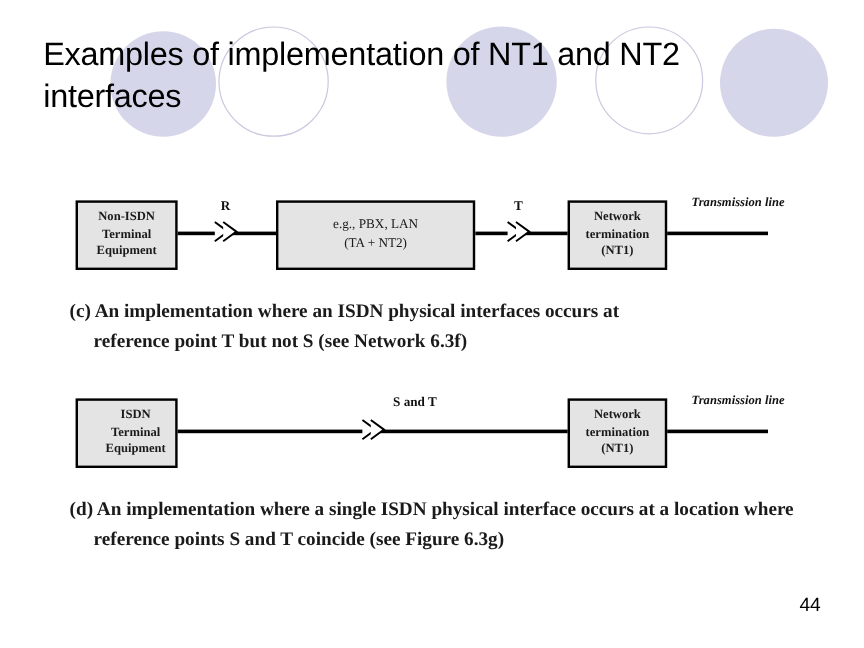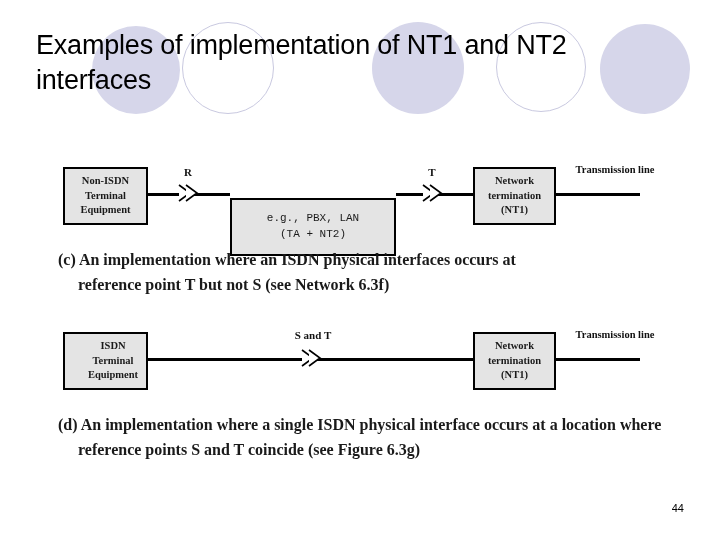--- a/index.html
+++ b/index.html
@@ -83,25 +83,24 @@
     font-weight: bold;
     font-size: 10.5px;
     line-height: 1.42;
     color: #1a1a1a;
     text-align: center;
     z-index: 4;
   }
   .node-box span { display: block; white-space: nowrap; }
 
   .box-wide {
-    font-family: Liberation Mono, monospace;
+    font-family: Liberation Serif, serif;
     font-size: 11px;
     font-style: italic;
     font-weight: normal;
-    margin-top: 31px;
   }
   .box-wide span { font-style: normal; }
 
   
   .link-line {
     position: absolute;
     height: 3px;
     background: #000000;
     z-index: 3;
   }
@@ -129,41 +128,42 @@
   .line-label {
     position: absolute;
     font-family: "Liberation Serif", serif;
     font-weight: bold;
     font-size: 10.5px;
     line-height: 1.3;
     color: #111111;
     text-align: center;
     white-space: nowrap;
     z-index: 5;
+    font-style: italic;
   }
 
   
   .fig-caption {
     position: absolute;
     font-family: "Liberation Serif", serif;
     font-weight: bold;
     font-size: 16px;
     line-height: 1.55;
     color: #1a1a1a;
     z-index: 4;
   }
   .fig-caption .cap-line2 { display: block; padding-left: 20px; }
 
   
   #page-number {
     position: absolute;
     right: 36px;
     bottom: 26px;
     font-family: "Liberation Sans", sans-serif;
-    font-size: 11px;
+    font-size: 16px;
     color: #000000;
     z-index: 5;
   }
 </style>
 </head>
 <body>
 
 <div id="deco-layer">
   <div class="deco-circle deco-filled" style="left:92px;  top:26px; width:88px; height:88px;"></div>
   <div class="deco-circle deco-outline" style="left:182px; top:22px; width:92px; height:92px;"></div>
@@ -239,21 +239,21 @@
       <span>Terminal</span>
       <span>Equipment</span>
     </div>
 
     <div class="node-box" style="left:473px; top:17px; width:83px; height:58px;">
       <span>Network</span>
       <span>termination</span>
       <span>(NT1)</span>
     </div>
 
-    <div class="ref-label" style="left:276px; top:14px; width:74px;">S and T</div>
+    <div class="ref-label" style="left:290px; top:14px; width:74px;text-align:right;">S and T</div>
     <div class="chevron" style="left:299px; top:31px;">
       <svg width="26" height="24" viewBox="0 0 26 24" aria-hidden="true">
         <path d="M3 4 L14 12 L3 20" fill="#ffffff" stroke="#000000" stroke-width="1.6" stroke-linejoin="miter"></path>
         <path d="M10 4 L21 12 L10 20" fill="#ffffff" stroke="#000000" stroke-width="1.6" stroke-linejoin="miter"></path>
       </svg>
     </div>
 
     <div class="line-label" style="left:560px; top:13px; width:110px;">
       <span>Transmission</span>
       <span>line</span>

